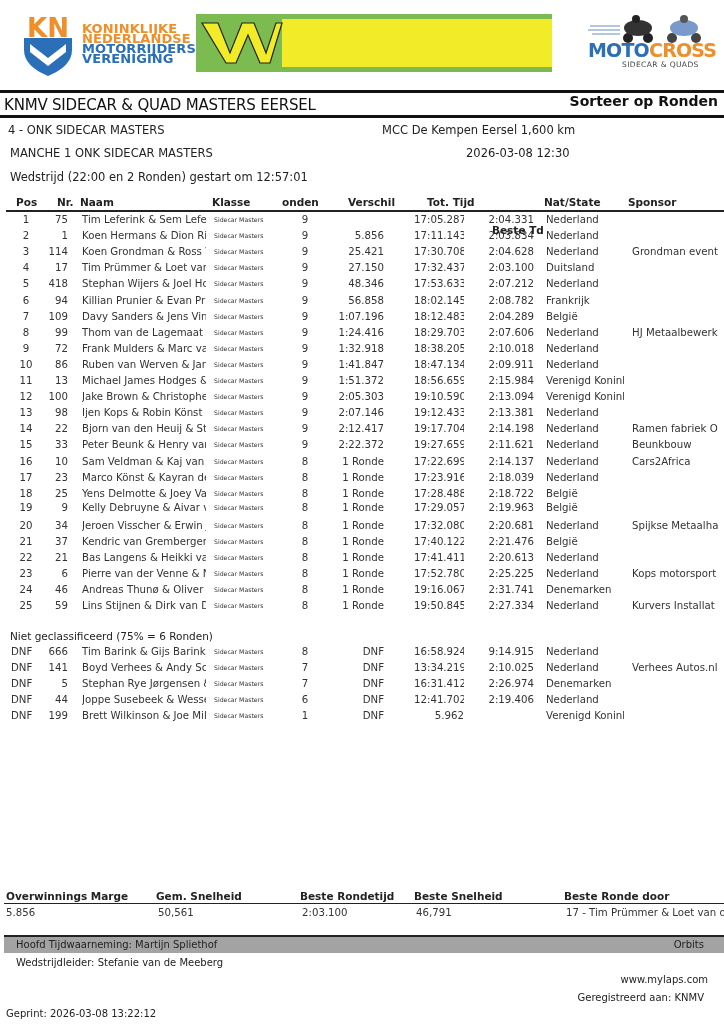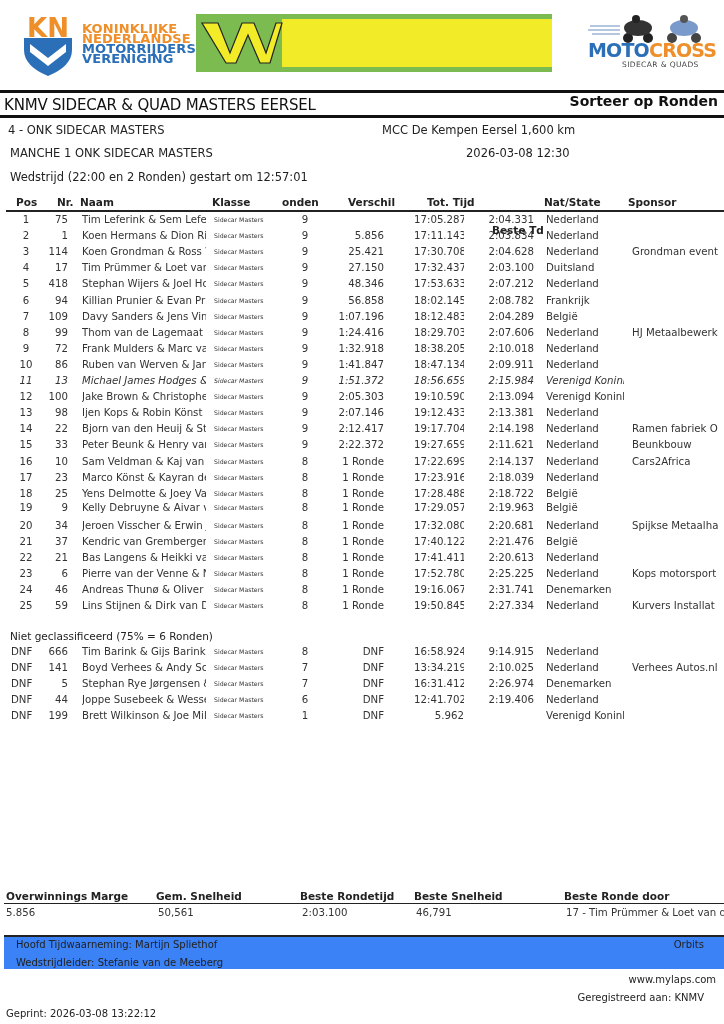--- a/index.html
+++ b/index.html
@@ -53,21 +53,21 @@
   .dnf .c-pos { left: 4px; width: 30px; text-align: left; padding-left: 7px; }
 
   .nc-label { left: 10px; top: 630px; font-size: 10.5px; color: #222; }
 
   
   .sum-h { position: absolute; top: 890px; font-size: 10.5px; font-weight: bold; color: #222; }
   .sum-rule { left: 4px; top: 903px; width: 720px; height: 1px; background: #222; }
   .sum-v { position: absolute; top: 907px; font-size: 10.2px; color: #333; }
 
   .foot-rule { left: 4px; top: 935px; width: 720px; height: 2px; background: #222; }
-  .foot-bar { left: 4px; top: 937px; width: 720px; height: 32px; background: #3b82f6; }
+  .foot-bar { left: 4px; top: 937px; width: 720px; height: 16px; background: #a3a3a3; }
   .foot-bar span { position: absolute; top: 0; line-height: 16px; font-size: 10px; color: #222; }
   .foot-text { font-size: 10px; color: #222; }
 </style>
 </head>
 <body>
 
 <div class="abs knmv-logo">
   <svg class="knmv-shield" viewBox="0 0 56 66" width="56" height="66">
     <path d="M4 2 L52 2 L52 38 Q52 54 28 64 Q4 54 4 38 Z" fill="#2a6fb8"></path>
     <path d="M4 2 L52 2 L52 26 L4 26 Z" fill="#ffffff"></path>
@@ -250,21 +250,21 @@
       <span class="c-nr">86</span>
       <span class="c-name">Ruben van Werven &amp; Janick</span>
       <span class="c-cls">Sidecar Masters</span>
       <span class="c-laps">9</span>
       <span class="c-diff">1:41.847</span>
       <span class="c-tot">18:47.134</span>
       <span class="c-best">2:09.911</span>
       <span class="c-nat">Nederland</span>
       <span class="c-spon"></span>
     </div>
-    <div class="row" style="top: 373px; font-style: italic;">
+    <div class="row" style="top: 373px;">
       <span class="c-pos">11</span>
       <span class="c-nr">13</span>
       <span class="c-name">Michael James Hodges &amp; R</span>
       <span class="c-cls">Sidecar Masters</span>
       <span class="c-laps">9</span>
       <span class="c-diff">1:51.372</span>
       <span class="c-tot">18:56.659</span>
       <span class="c-best">2:15.984</span>
       <span class="c-nat">Verenigd Koninkr</span>
       <span class="c-spon"></span>
@@ -518,15 +518,15 @@
   <span class="sum-v" style="left:416px;">46,791</span>
   <span class="sum-v" style="left:566px;white-space:nowrap;">17 - Tim Prümmer &amp; Loet van de</span>
 </div>
 
 <div class="abs foot-rule"></div>
 <div class="abs foot-bar">
   <span style="left:12px;">Hoofd Tijdwaarneming: Martijn Spliethof</span>
   <span style="right:20px;">Orbits</span>
 </div>
 <div class="abs foot-text" style="left:16px;top:957px;">Wedstrijdleider: Stefanie van de Meeberg</div>
-<div class="abs foot-text" style="right:8px;top:974px;margin-left:33px;">www.mylaps.com</div>
+<div class="abs foot-text" style="right:16px;top:974px;margin-left:33px;">www.mylaps.com</div>
 <div class="abs foot-text" style="right:20px;top:992px;">Geregistreerd aan: KNMV</div>
 <div class="abs foot-text" style="left:6px;top:1008px;text-align:right;">Geprint: 2026-03-08 13:22:12</div>
 
 </body></html>

